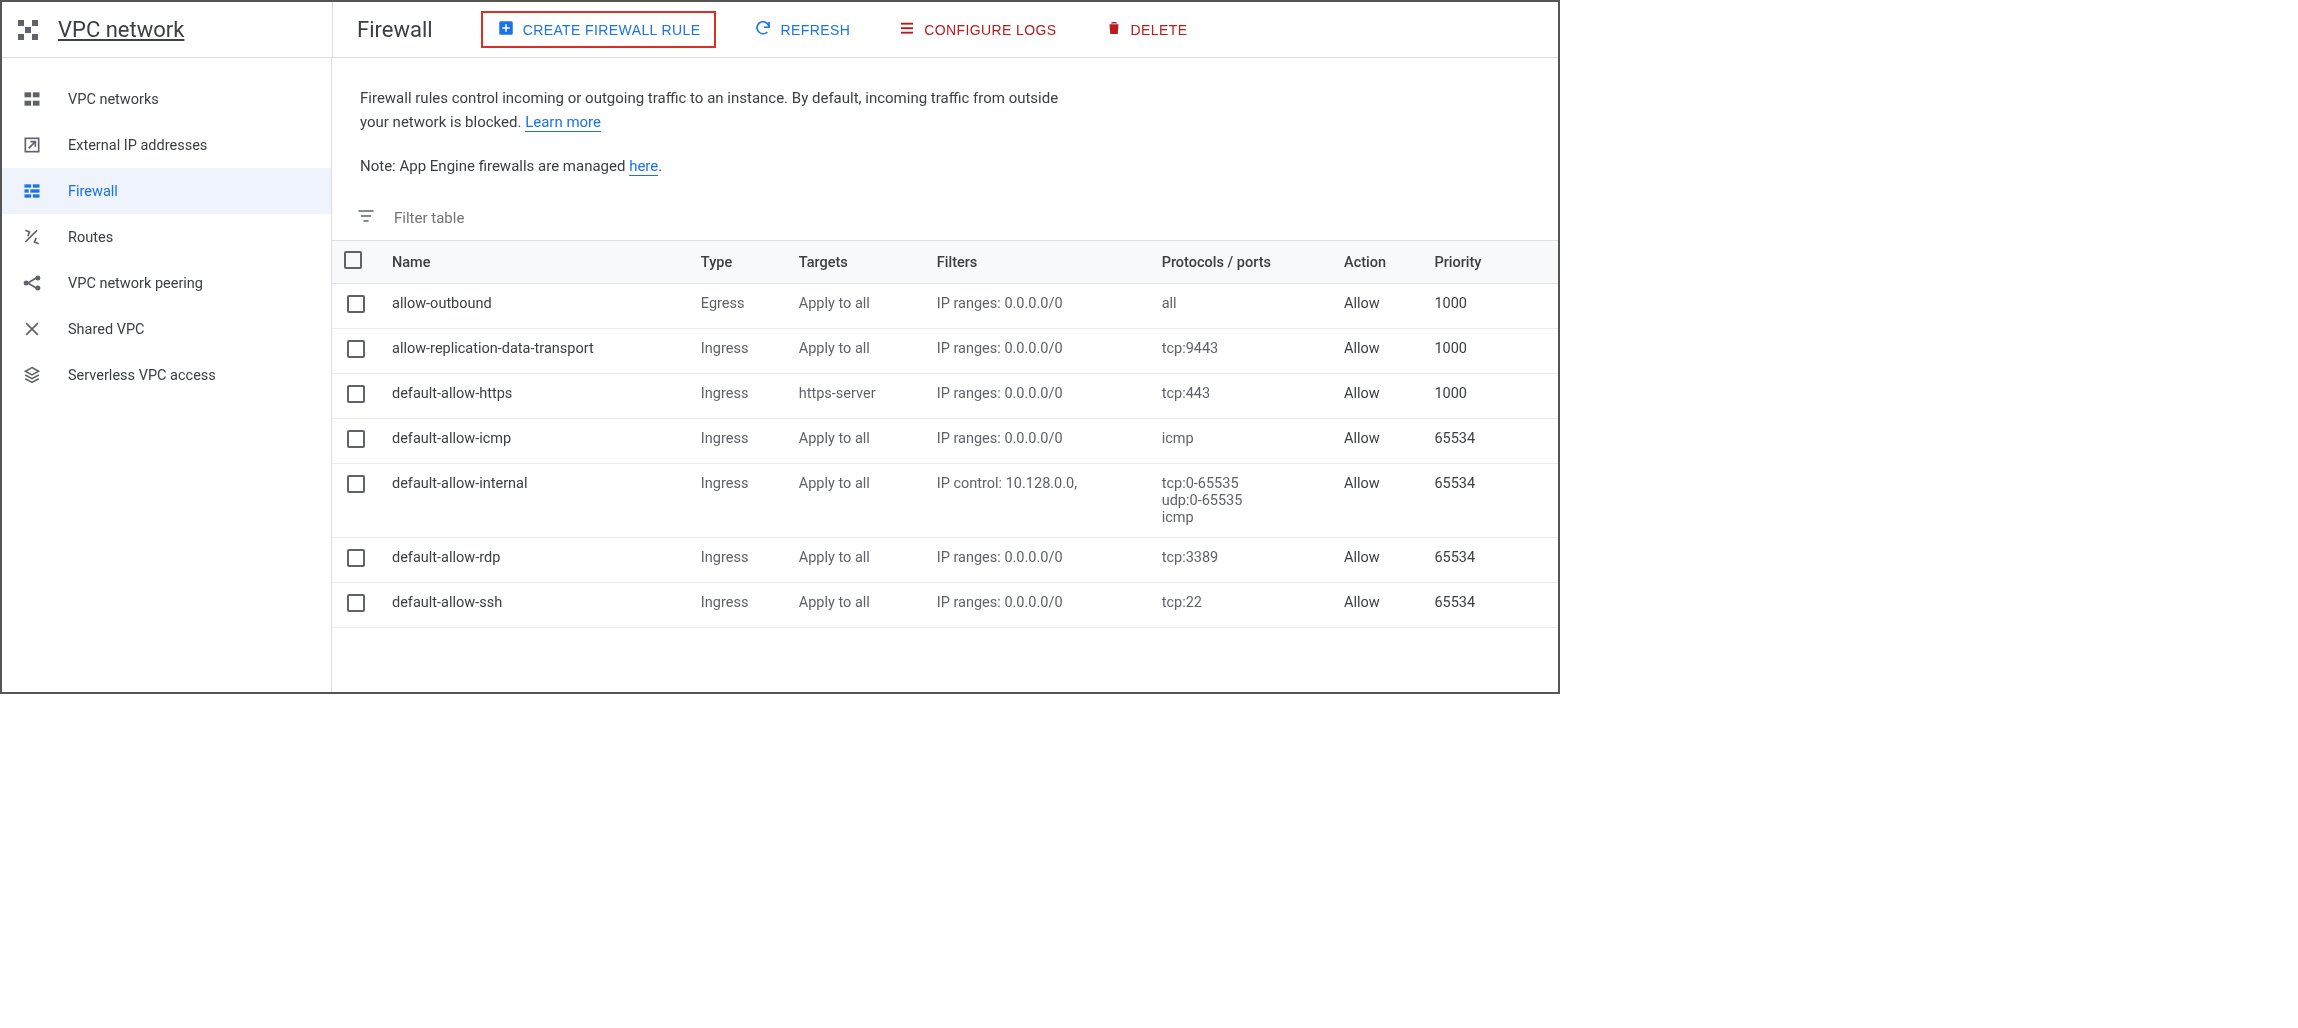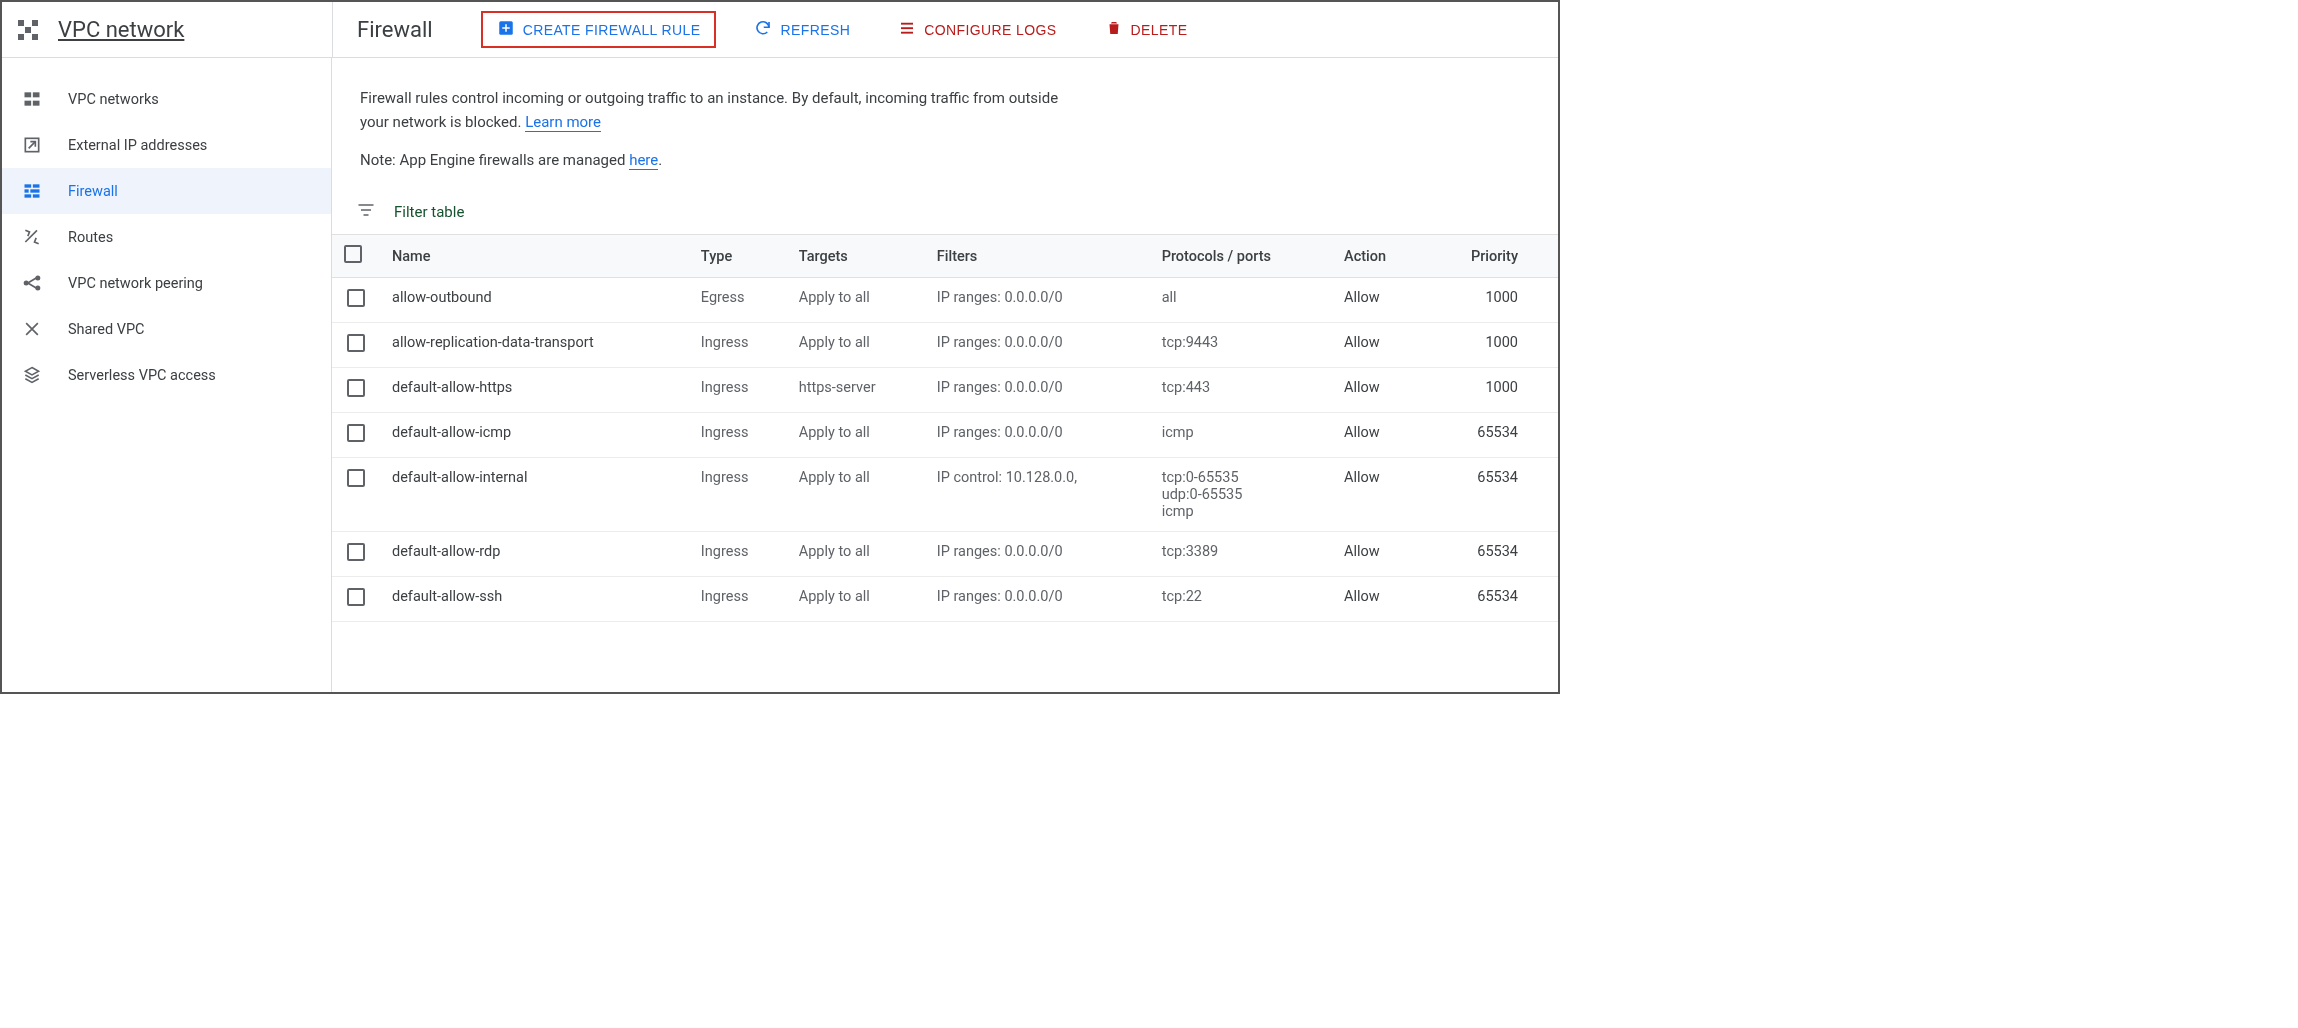--- a/index.html
+++ b/index.html
@@ -100,45 +100,45 @@
     overflow: auto;
   }
   .description {
     padding: 28px 28px 18px 28px;
     font-size: 15px;
     color: #3c4043;
     line-height: 1.6;
     max-width: 760px;
   }
   .description a { color: #1a73e8; text-decoration: none; border-bottom: 1px solid #1a73e8; }
-  .note { margin-top: 14px; }
+  .note { margin-top: 20px; }
   .filter-row {
     display: flex;
     align-items: center;
     gap: 18px;
     padding: 10px 24px;
-    color: #14532d;
+    color: #737373;
     font-size: 15px;
   }
   .filter-row svg { width: 20px; height: 20px; color: #5f6368; }
   table.rules {
     width: 100%;
     border-collapse: collapse;
     font-size: 14.5px;
   }
   table.rules thead th {
     text-align: left;
     font-weight: 500;
     color: #3c4043;
     background: #f8f9fa;
     border-top: 1px solid #e0e0e0;
     border-bottom: 1px solid #e0e0e0;
     padding: 10px 12px;
   }
-  table.rules thead th.right, table.rules tbody td.right { text-align: right; padding-right: 40px;}
+  table.rules thead th.right, table.rules tbody td.right { padding-right: 40px;}
   table.rules tbody td {
     padding: 11px 12px;
     border-bottom: 1px solid #ececec;
     vertical-align: top;
     color: #3c4043;
   }
   table.rules td.muted, table.rules td .muted { color: #5f6368; }
   .cb {
     width: 18px; height: 18px;
     border: 2px solid #5f6368;

